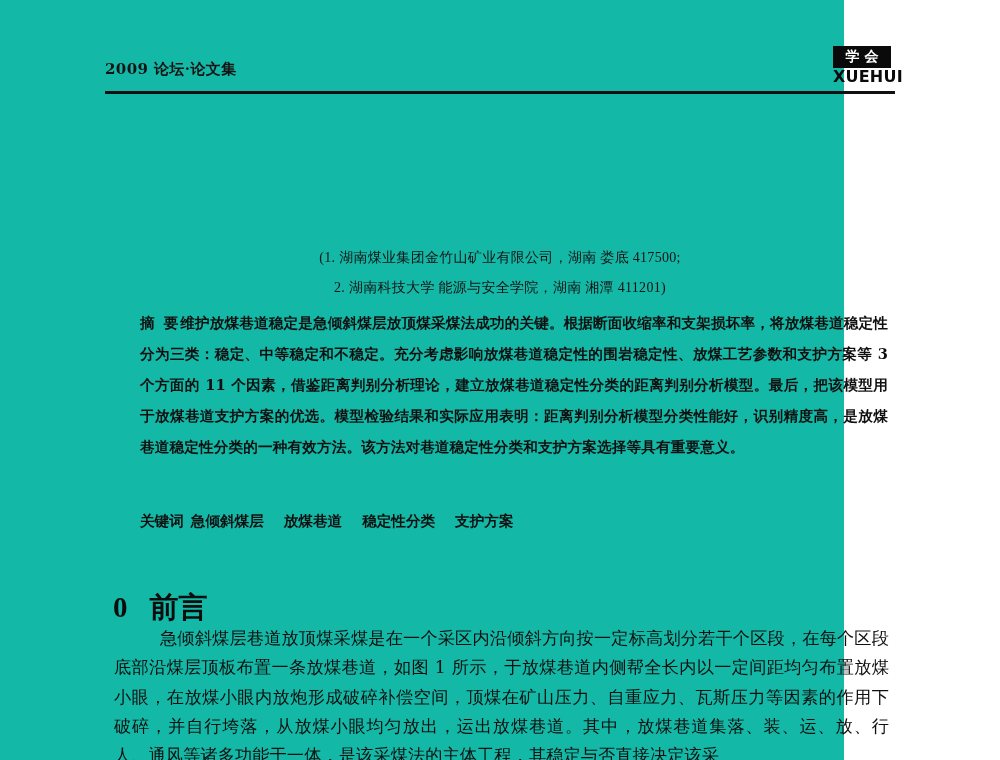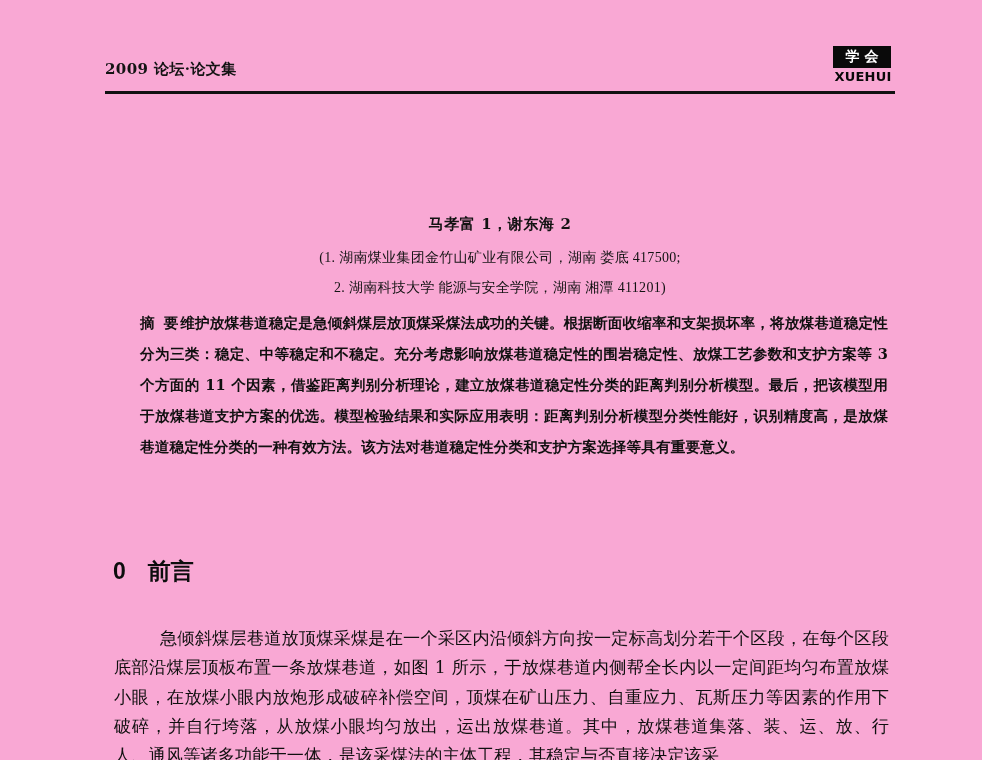--- a/index.html
+++ b/index.html
@@ -12,23 +12,23 @@
     height: 760px;
     overflow: hidden;
     font-family: "DejaVu Sans", "Liberation Sans", sans-serif;
     color: #111111;
     position: relative;
   }
 
   .page {
     position: absolute;
     left: 0; top: 0;
-    width: 982px;
+    width: 844px;
     height: 760px;
-    background: #f9a8d4;
+    background: #14b8a6;
   }
 
   
   .header {
     position: absolute;
     left: 105px;
     top: 46px;
     width: 790px;
     height: 48px;
   }
@@ -59,21 +59,21 @@
     font-size: 14px;
     font-weight: 700;
     line-height: 22px;
     letter-spacing: 5px;
     text-indent: 5px;
     box-sizing: border-box;
   }
   .logo-word {
     margin-top: 1px;
     font-family: "DejaVu Sans", "Liberation Sans", sans-serif;
-    font-size: 13px;
+    font-size: 16px;
     font-weight: 700;
     letter-spacing: 0.2px;
     color: #0a0a0a;
     line-height: 15px;
   }
   .header-rule {
     position: absolute;
     left: 105px;
     top: 91px;
     width: 790px;
@@ -155,23 +155,23 @@
   .keywords .lead {
     font-weight: 700;
     margin-right: 7px;
   }
   .kw-item { margin-right: 20px; }
 
   
   .section-head {
     position: absolute;
     left: 113px;
-    top: 556px;
-    font-family: Liberation Sans, sans-serif;
-    font-size: 23px;
+    top: 588px;
+    font-family: Liberation Serif, serif;
+    font-size: 29px;
     font-weight: 700;
     color: #0d0d0d;
   }
   .section-num { margin-right: 22px; }
 
   .body-par {
     position: absolute;
     left: 114px;
     top: 624px;
     width: 775px;
@@ -194,29 +194,31 @@
     <div class="header-left">2009 论坛·论文集</div>
 
     <div class="logo">
       <div class="logo-box">学会</div>
       <div class="logo-word">XUEHUI</div>
     </div>
   </div>
   <div class="header-rule"></div>
 
 
-  <div class="authors">马孝富 1，谢东海 2</div>
 
   <div class="affil affil-1">(1. 湖南煤业集团金竹山矿业有限公司，湖南 娄底 417500;</div>
   <div class="affil affil-2">2. 湖南科技大学 能源与安全学院，湖南 湘潭 411201)</div>
 
   <div class="abstract">
     <span class="lead">摘 要</span><span>维护放煤巷道稳定是急倾斜煤层放顶煤采煤法成功的关键。根据断面收缩率和支架损坏率，将放煤巷道稳定性分为三类：稳定、中等稳定和不稳定。充分考虑影响放煤巷道稳定性的围岩稳定性、放煤工艺参数和支护方案等 3 个方面的 11 个因素，借鉴距离判别分析理论，建立放煤巷道稳定性分类的距离判别分析模型。最后，把该模型用于放煤巷道支护方案的优选。模型检验结果和实际应用表明：距离判别分析模型分类性能好，识别精度高，是放煤巷道稳定性分类的一种有效方法。该方法对巷道稳定性分类和支护方案选择等具有重要意义。</span>
   </div>
 
+  <div class="keywords">
+    <span class="lead">关键词</span><span class="kw-item">急倾斜煤层</span><span class="kw-item">放煤巷道</span><span class="kw-item">稳定性分类</span><span class="kw-item">支护方案</span>
+  </div>
 
   <div class="section-head">
     <span class="section-num">0</span><span>前言</span>
   </div>
 
   <div class="body-par">急倾斜煤层巷道放顶煤采煤是在一个采区内沿倾斜方向按一定标高划分若干个区段，在每个区段底部沿煤层顶板布置一条放煤巷道，如图 1 所示，于放煤巷道内侧帮全长内以一定间距均匀布置放煤小眼，在放煤小眼内放炮形成破碎补偿空间，顶煤在矿山压力、自重应力、瓦斯压力等因素的作用下破碎，并自行垮落，从放煤小眼均匀放出，运出放煤巷道。其中，放煤巷道集落、装、运、放、行人、通风等诸多功能于一体，是该采煤法的主体工程，其稳定与否直接决定该采</div>
 
 </div>
 
 </body></html>

